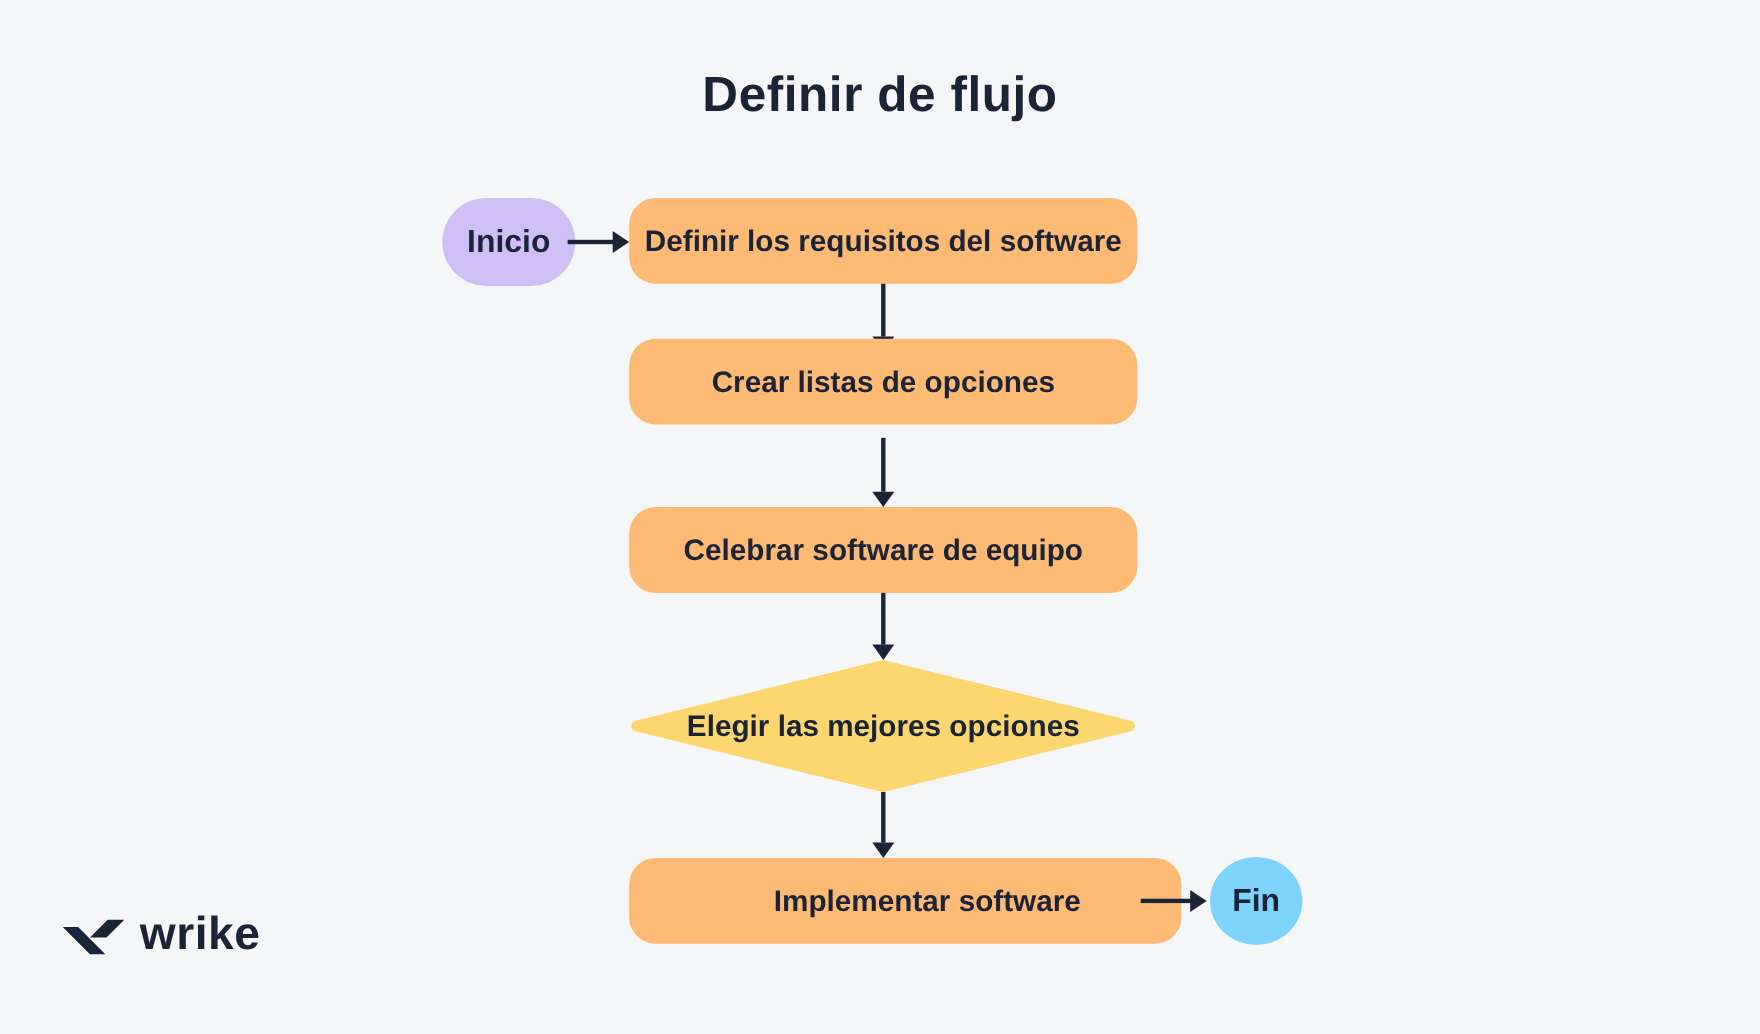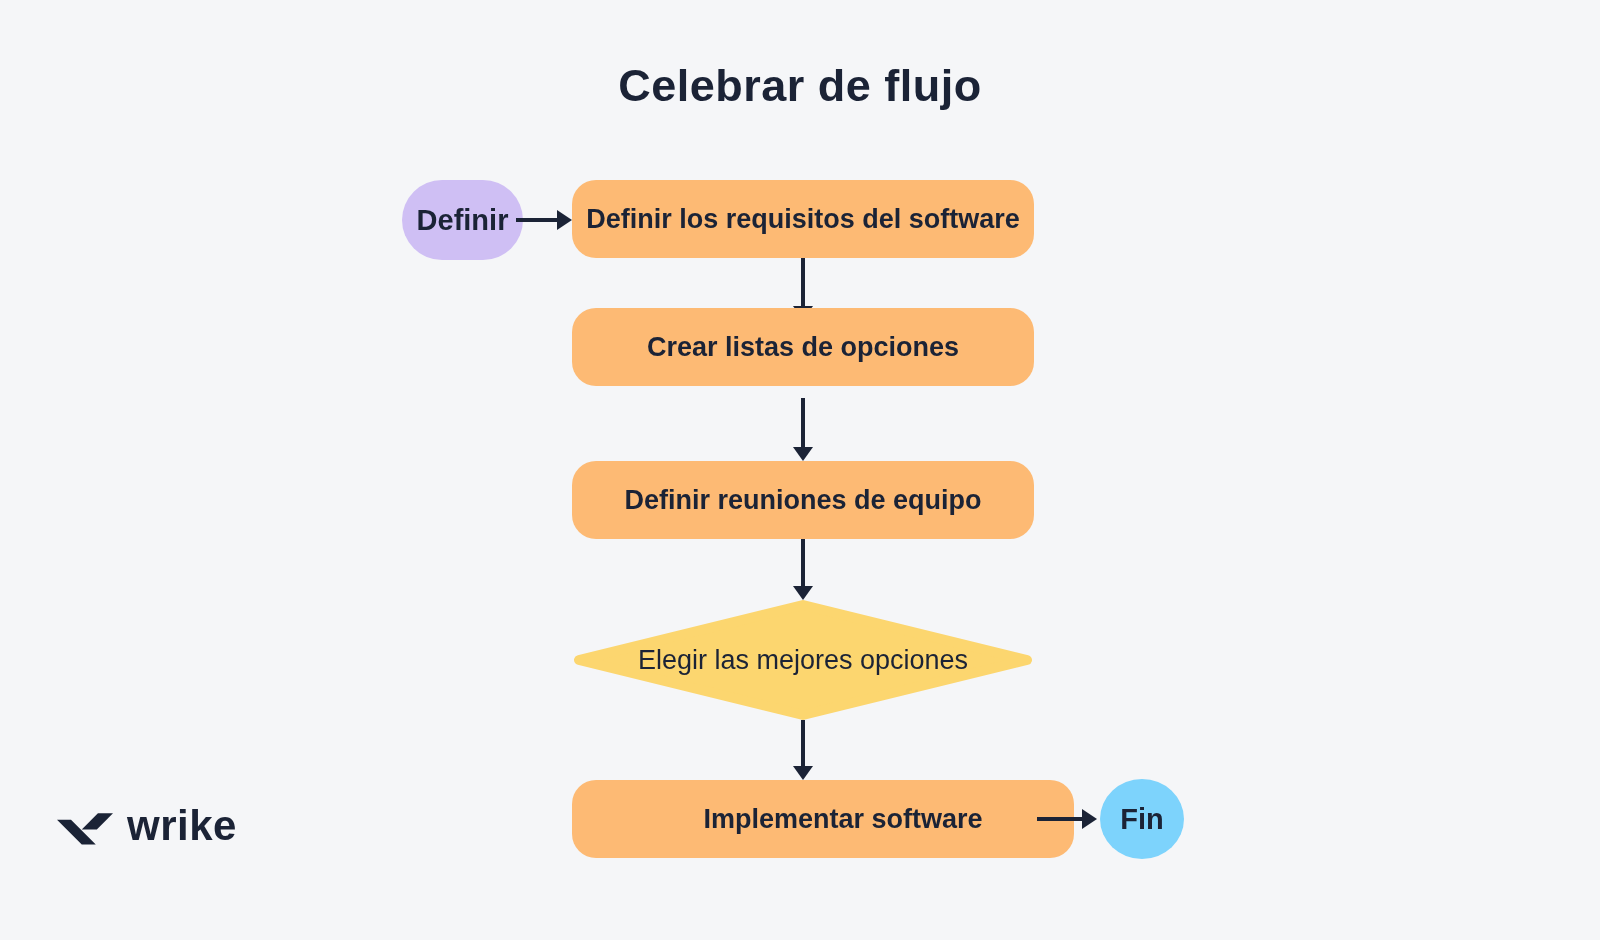--- a/index.html
+++ b/index.html
@@ -44,21 +44,21 @@
   .process.p3{top:461px;}
   .process.p4{top:780px;padding-left:40px;}
   .decision{
     position:absolute;
     left:572px;top:600px;width:462px;height:120px;
   }
   .decision svg{position:absolute;left:0;top:0;}
   .decision .label{
     position:absolute;left:0;top:0;width:100%;height:100%;
     display:flex;align-items:center;justify-content:center;
-    color:#1b2336;font-weight:400;font-size:27px;
+    color:#1b2336;font-weight:700;font-size:27px;
   }
   .terminal-end{
     left:1100px;top:779px;width:84px;height:80px;
     background:#7dd3fc;border-radius:50%;
     font-size:29px;
   }
   .vline{
     position:absolute;width:4px;background:#1b2336;left:801px;
   }
   .vhead{
@@ -70,59 +70,59 @@
   .hline{
     position:absolute;height:4px;background:#1b2336;
   }
   .hhead{
     position:absolute;width:0;height:0;
     border-top:10px solid transparent;
     border-bottom:10px solid transparent;
     border-left:15px solid #1b2336;
   }
   .brand{
-    position:absolute;left:57px;top:801px;
+    position:absolute;left:57px;top:824px;
     display:flex;align-items:center;gap:14px;justify-content:center;
   }
   .brand .logo-text{
     color:#1b2336;font-weight:800;font-size:42px;
     letter-spacing:.5px;line-height:1;
     padding-top:4px;
   }
 </style>
 </head>
 <body>
 
 <div class="canvas">
 
-  <div class="title">Celebrar de flujo</div>
+  <div class="title">Definir de flujo</div>
 
   <div class="node pill">
-    <span>Definir</span>
+    <span>Inicio</span>
   </div>
 
   <div class="hline" style="left:516px;top:218px;width:42px;"></div>
   <div class="hhead" style="left:557px;top:210px;"></div>
 
   <div class="node process p1">
     <span>Definir los requisitos del software</span>
   </div>
 
   <div class="vline" style="top:258px;height:48px;"></div>
   <div class="vhead" style="top:306px;"></div>
 
   <div class="node process p2">
     <span>Crear listas de opciones</span>
   </div>
 
   <div class="vline" style="top:398px;height:49px;"></div>
   <div class="vhead" style="top:447px;"></div>
 
   <div class="node process p3">
-    <span>Definir reuniones de equipo</span>
+    <span>Celebrar software de equipo</span>
   </div>
 
   <div class="vline" style="top:539px;height:47px;"></div>
   <div class="vhead" style="top:586px;"></div>
 
   <div class="decision">
     <svg width="462" height="120" viewBox="0 0 462 120">
       <polygon points="231,5 455,60 231,115 7,60" fill="#fcd66f" stroke="#fcd66f" stroke-width="10" stroke-linejoin="round"></polygon>
     </svg>
     <div class="label">Elegir las mejores opciones</div>

